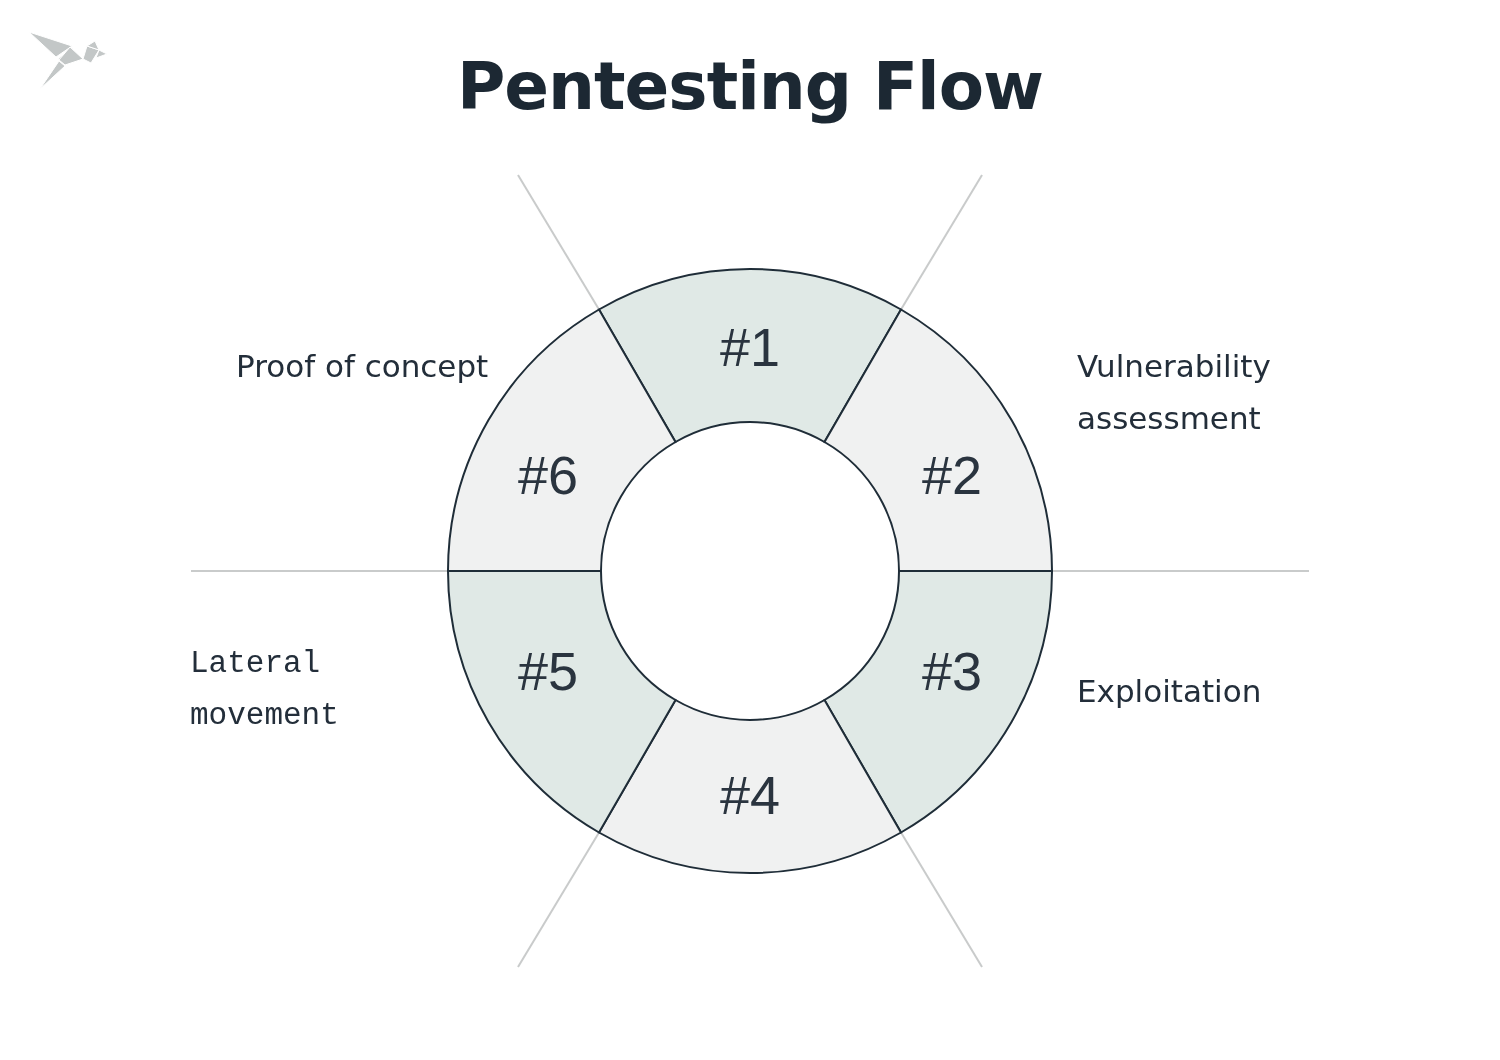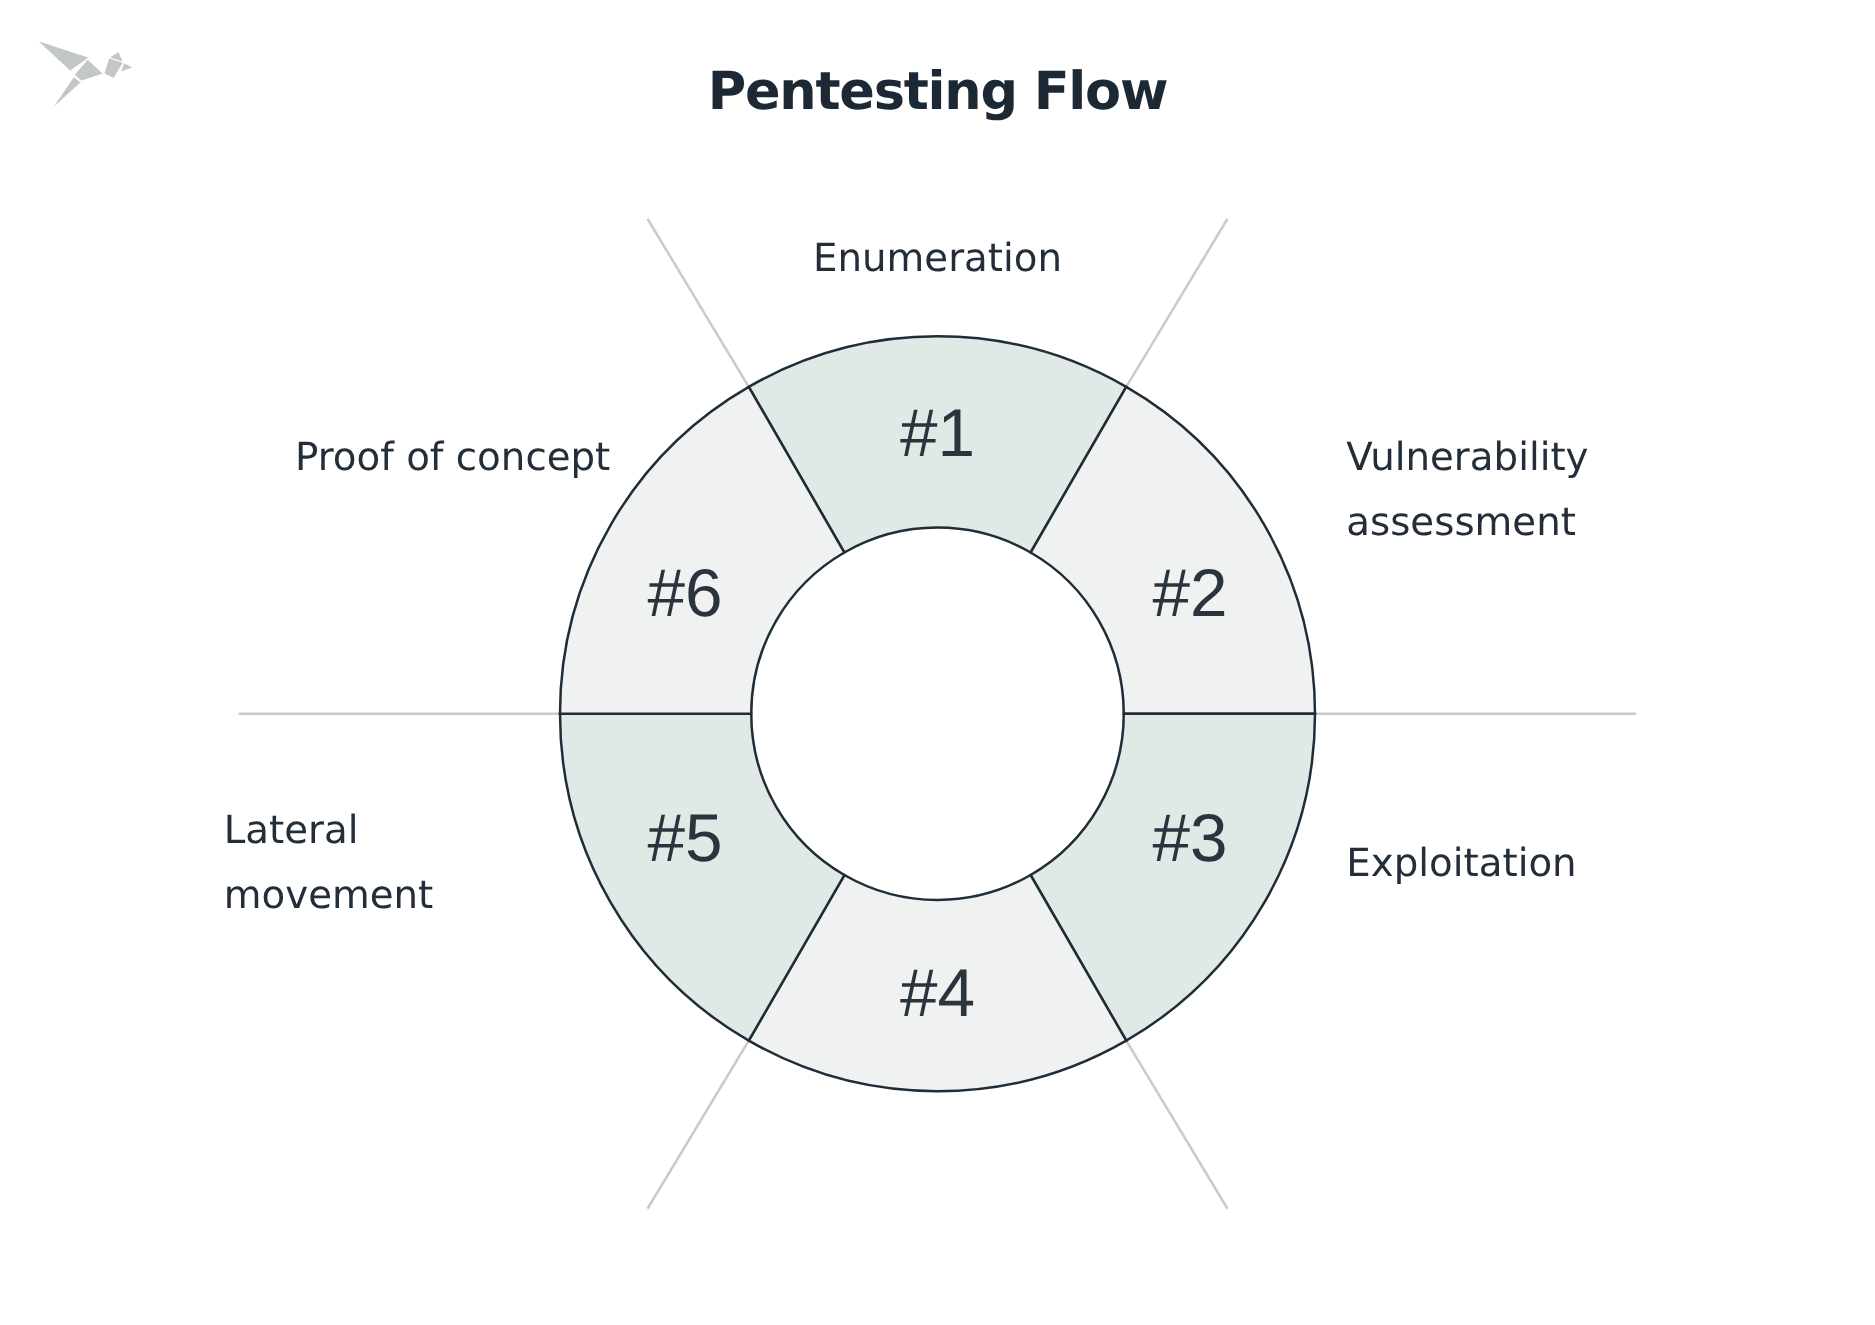--- a/index.html
+++ b/index.html
@@ -7,21 +7,21 @@
     position:relative;
     width:1500px;height:1060px;
     background:#ffffff;
     overflow:hidden;
     font-family:"DejaVu Sans", sans-serif;
   }
   .logo{position:absolute;left:28px;top:26px;width:80px;height:66px;}
   .title{
     position:absolute;left:0;top:48px;width:1500px;
     text-align:center;
-    font-size:42px;font-weight:800;letter-spacing:-1px;
+    font-size:66px;font-weight:800;letter-spacing:-1px;
     color:#1c2833;
     font-family:"DejaVu Sans", sans-serif;
   }
   .donut-svg{position:absolute;left:0;top:0;width:1500px;height:1060px;}
   .seg-num{
     position:absolute;
     transform:translate(-50%,-50%);
     font-family:"Liberation Sans", sans-serif;
     font-weight:300;
     font-size:54px;
@@ -79,19 +79,18 @@
     </g>
   </svg>
 
   <div class="seg-num" style="left:750px;top:347px;">#1</div>
   <div class="seg-num" style="left:952px;top:475px;">#2</div>
   <div class="seg-num" style="left:952px;top:671px;">#3</div>
   <div class="seg-num" style="left:750px;top:795px;">#4</div>
   <div class="seg-num" style="left:548px;top:671px;">#5</div>
   <div class="seg-num" style="left:548px;top:475px;">#6</div>
 
-  <div class="side-label lbl-center" style="left:750px;top:181px;">Enumeration</div>
   <div class="side-label lbl-left" style="left:1077px;top:665px;">Exploitation</div>
   <div class="side-label lbl-left lbl-wrap" style="left:1077px;top:340px;">Vulnerability assessment</div>
-  <div class="side-label lbl-left lbl-wrap" style="left:179px;top:638px;">Lateral movement</div>
+  <div class="side-label lbl-left lbl-wrap" style="left:190px;top:638px;font-family:Liberation Mono, monospace;">Lateral movement</div>
   <div class="side-label lbl-left" style="left:192px;top:340px;margin-left:44px;">Proof of concept</div>
 
 </div>
 
 </body></html>

